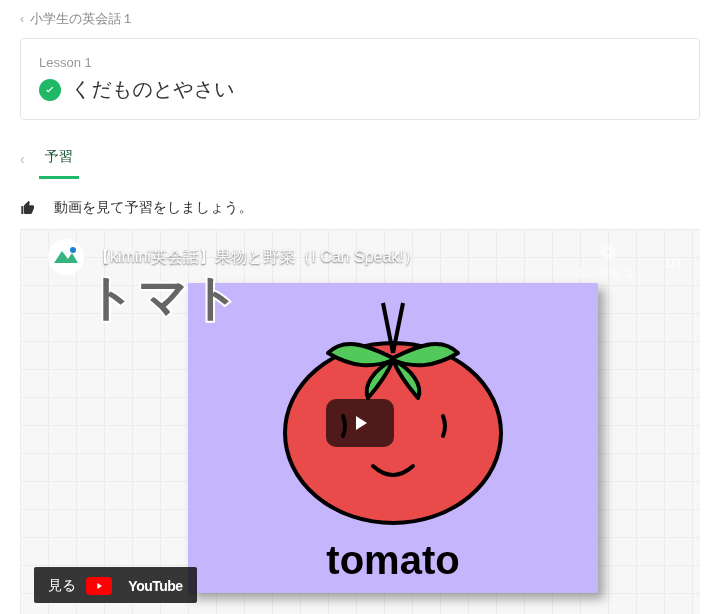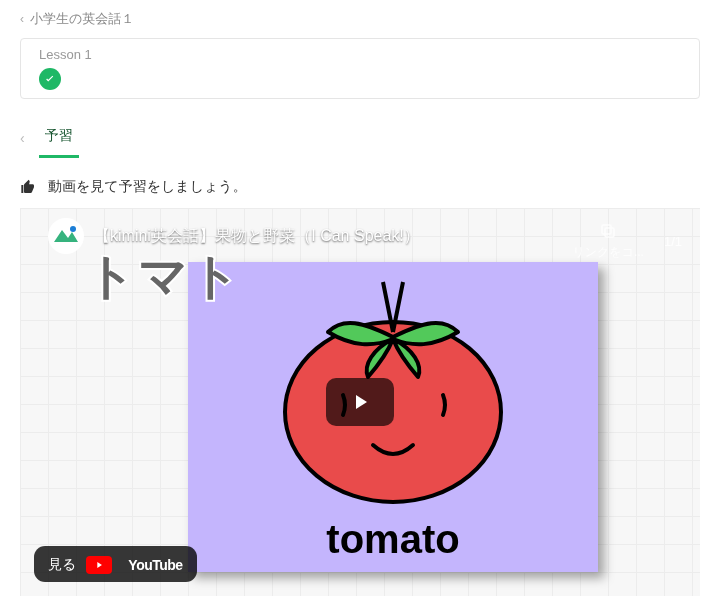--- a/index.html
+++ b/index.html
@@ -13,39 +13,39 @@
   }
   .page { padding: 10px 20px 20px 20px; }
   .breadcrumb {
     display: flex; align-items: center; gap: 6px;
     color: #888; font-size: 13px; margin-bottom: 10px;
     cursor: pointer;
   }
   .chevron { font-size: 12px; color: #aaa; }
   .lesson-card {
     border: 1px solid #e5e5e5; border-radius: 4px;
-    padding: 8px 18px; margin-bottom: 18px;
+    padding: 16px 18px; margin-bottom: 18px;
   }
   .lesson-label { color: #999; font-size: 13px; margin-bottom: 6px; }
   .lesson-title-row { display: flex; align-items: center; gap: 10px; }
   .check-icon {
     width: 22px; height: 22px; border-radius: 50%;
     background: #1fb866; display: flex; align-items: center; justify-content: center;
   }
   .check-icon svg { width: 14px; height: 14px; fill: #fff; }
   .lesson-title { font-size: 20px; color: #333; font-weight: 400; }
   .tabs-row { display: flex; align-items: center; gap: 14px; margin-bottom: 8px; }
   .tabs-chevron { font-size: 14px; color: #bbb; cursor: pointer; }
   .tab {
     font-size: 14px; color: #14532d; padding: 10px 6px 10px 6px;
     border-bottom: 3px solid #1fb866;
     cursor: pointer;
   }
   .instruction-row {
-    display: flex; align-items: center; gap: 12px;
+    display: flex; align-items: center; gap: 18px;
     font-size: 14px; color: #333; margin: 20px 0 12px 0;
   }
   .thumbs-icon { width: 16px; height: 16px; fill: #333; }
   .video-frame {
     width: 100%; height: 388px; position: relative;
     background: #f7f7f7; overflow: hidden;
   }
   
   .grid-bg {
     position: absolute; inset: 0;
@@ -103,21 +103,21 @@
     position: absolute; left: 50%; top: 50%; transform: translate(-50%,-50%);
     width: 68px; height: 48px; background: rgba(0,0,0,0.65);
     border-radius: 10px; display: flex; align-items: center; justify-content: center;
     cursor: pointer;
   }
   .play-button svg { width: 24px; height: 24px; fill: #fff; }
   .watch-on-yt {
     position: absolute; left: 14px; bottom: 14px;
     background: rgba(0,0,0,0.78); color: #fff;
     padding: 10px 14px 8px 14px; display: flex; align-items: center; gap: 10px;
-    font-size: 14px; cursor: pointer; border-radius: 11px;
+    font-size: 14px; cursor: pointer; border-radius: 2px;
   }
   .yt-logo-box {
     display: flex; align-items: center; gap: 16px;
   }
   .yt-red { width: 26px; height: 18px; background: #ff0000; border-radius: 4px; display:flex; align-items:center; justify-content:center; }
   .yt-red svg { width: 10px; height: 10px; fill:#fff; }
   .yt-word { font-weight: 700; font-size: 14px; letter-spacing: -0.5px; }
 </style>
 </head>
 <body>
@@ -129,20 +129,21 @@
   </div>
 
   <div class="lesson-card">
     <div class="lesson-label">Lesson 1</div>
     <div class="lesson-title-row">
       <div class="check-icon">
         <svg viewBox="0 0 24 24">
             <path d="M9 16.2l-3.5-3.5 1.4-1.4L9 13.4l7.1-7.1 1.4 1.4z"></path>
           </svg>
       </div>
+      <div class="lesson-title">くだものとやさい</div>
     </div>
   </div>
 
   <div class="tabs-row">
     <span class="tabs-chevron">‹</span>
     <span class="tab">予習</span>
   </div>
 
   <div class="instruction-row">
     <svg class="thumbs-icon" viewBox="0 0 24 24">

